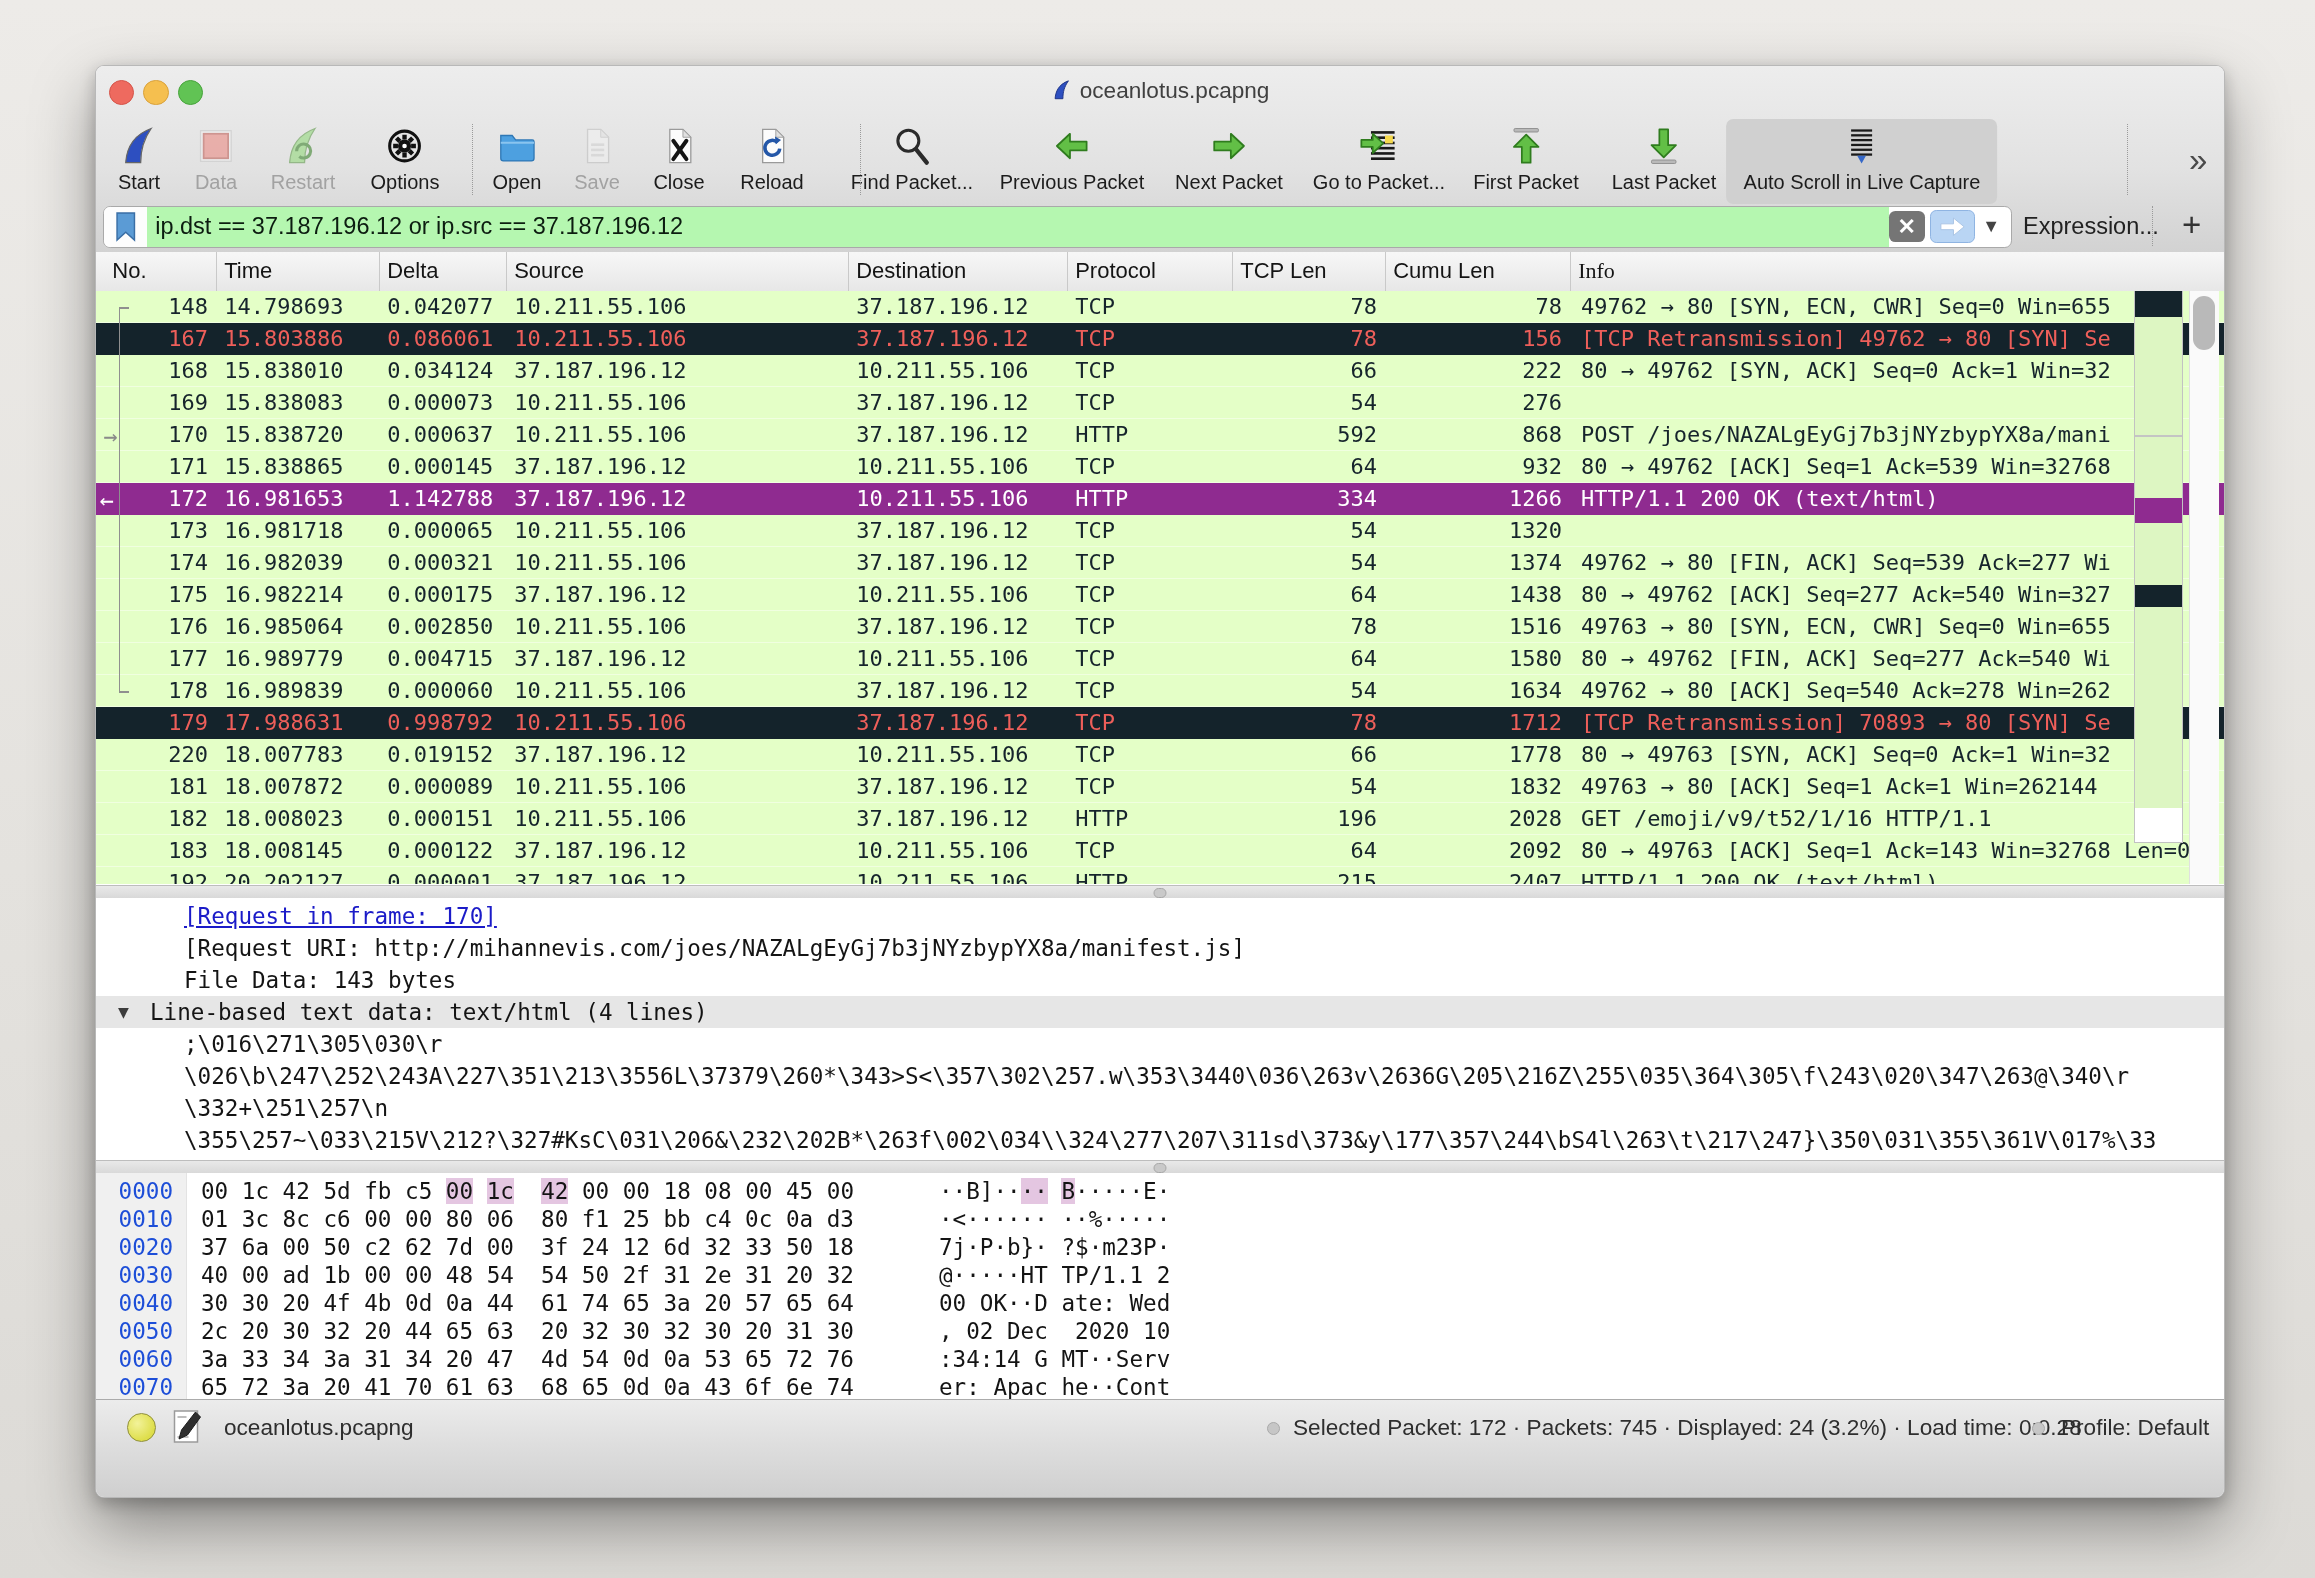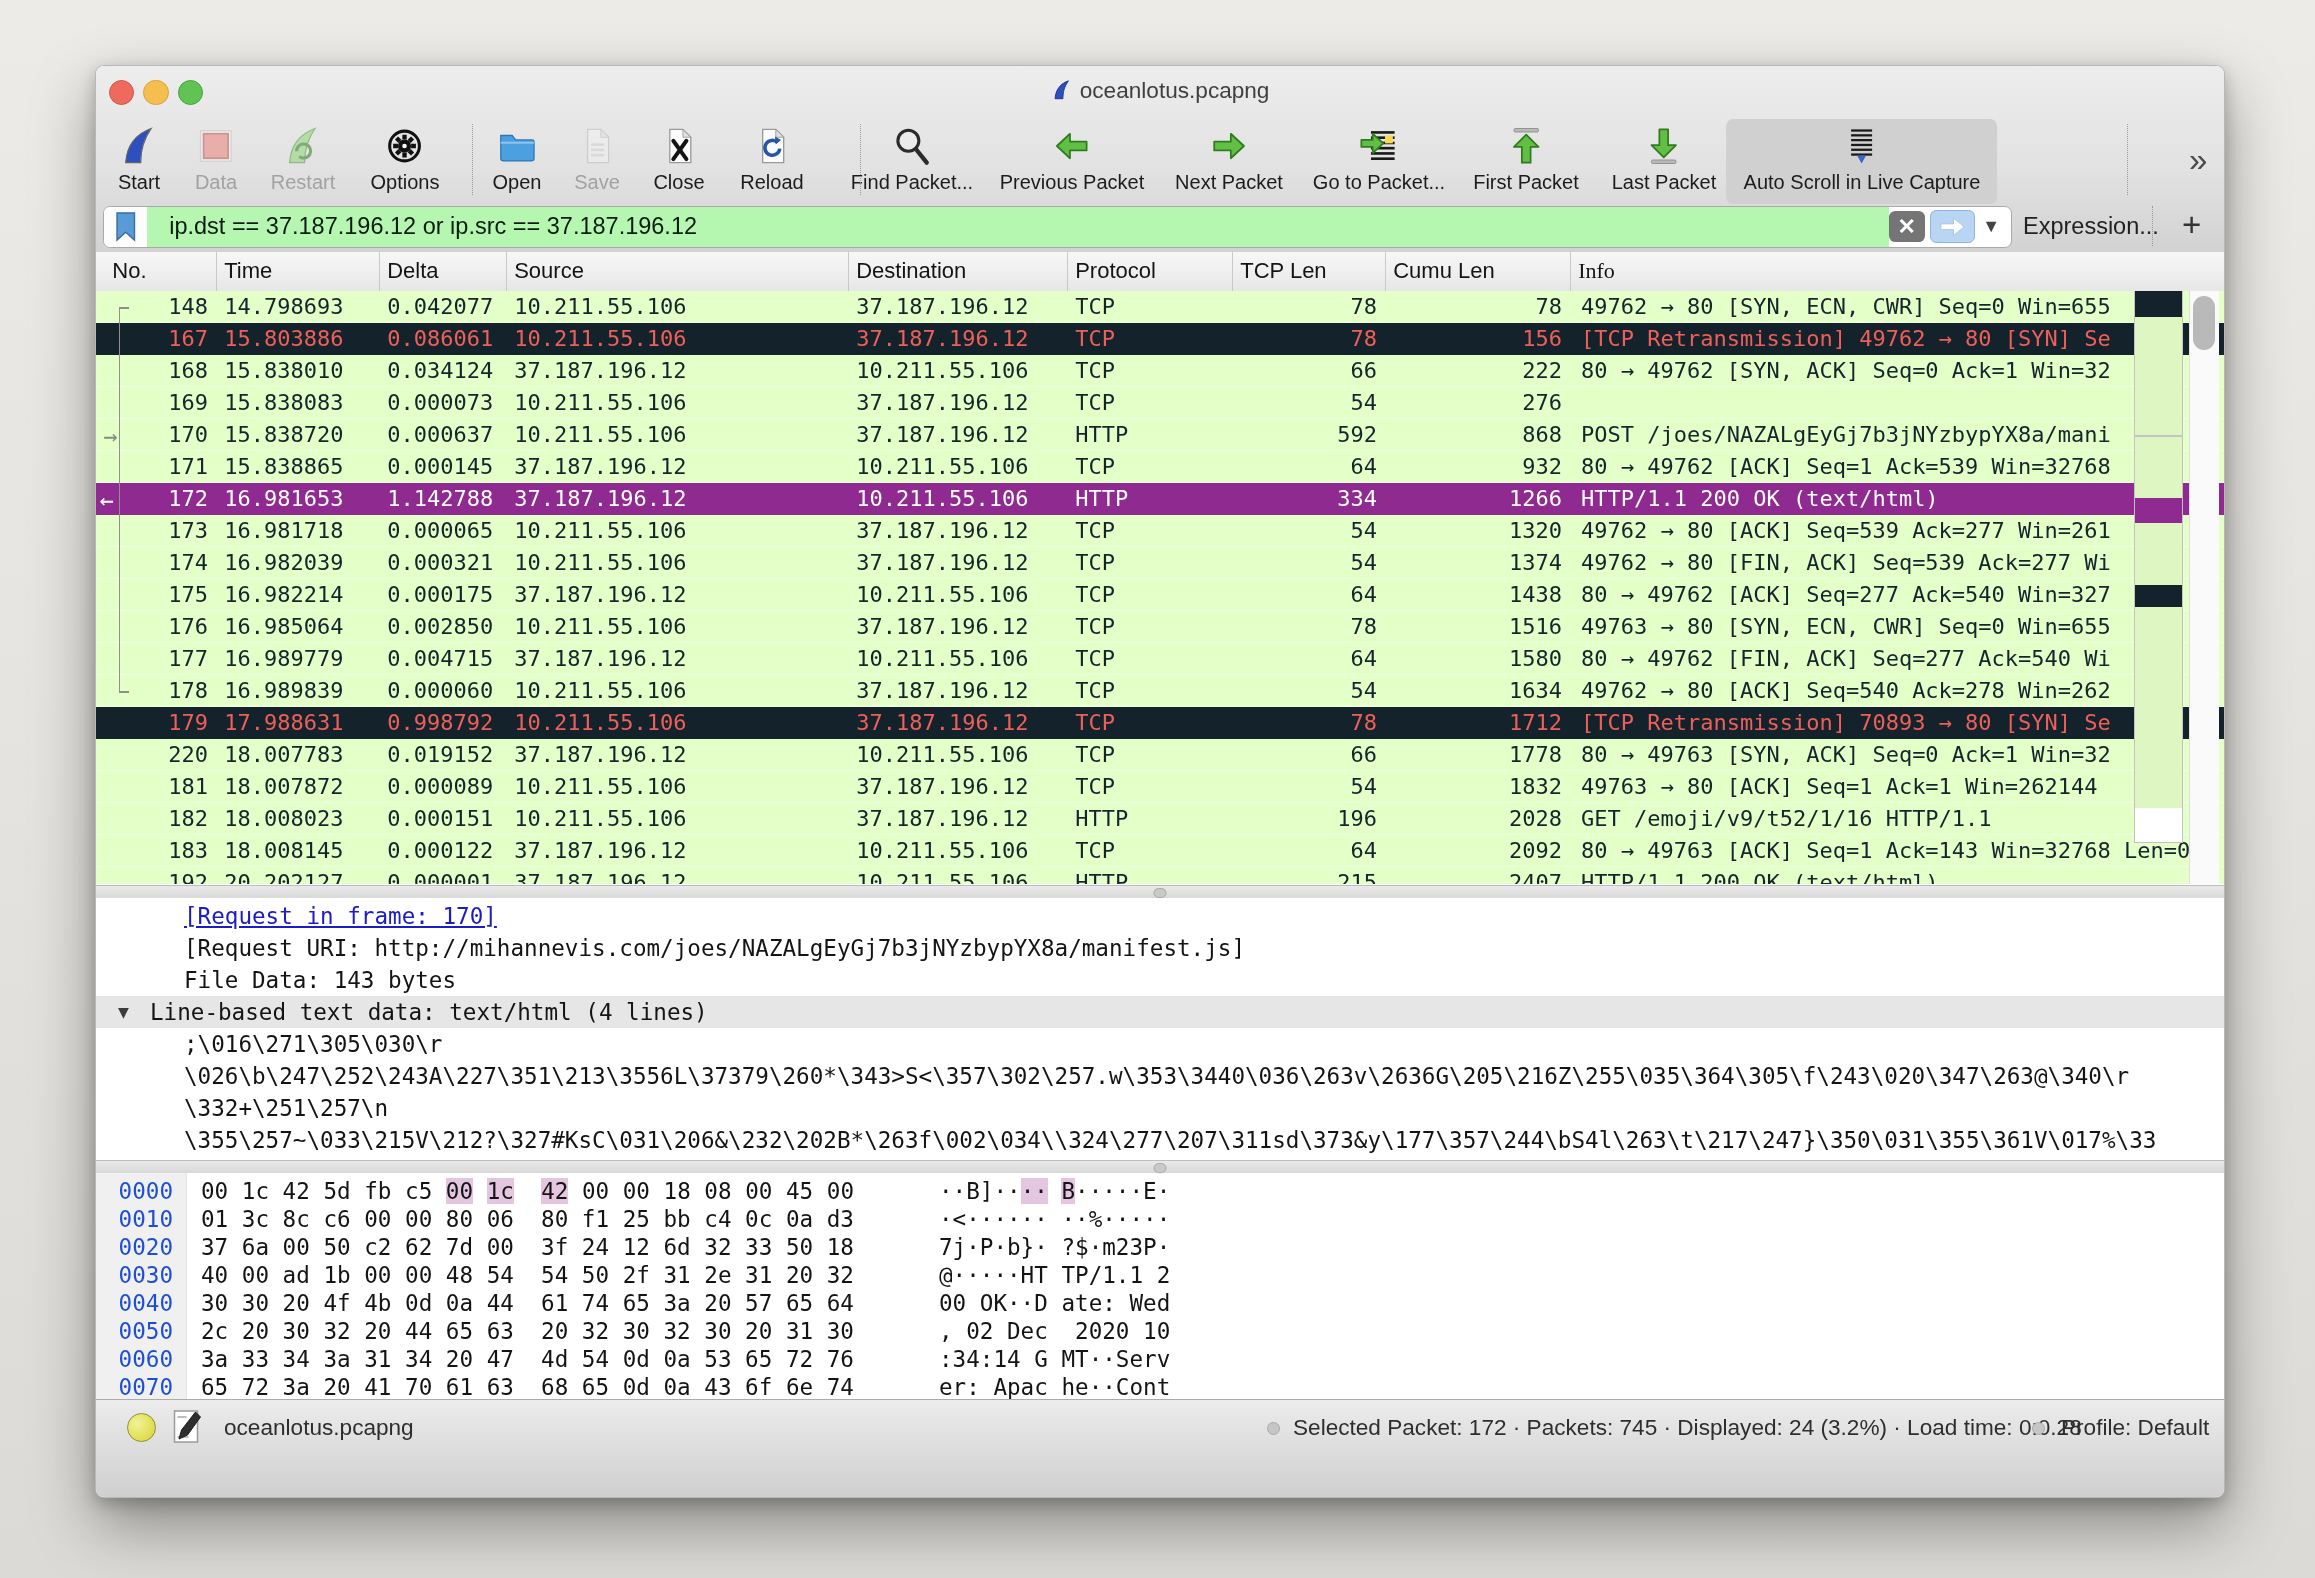--- a/index.html
+++ b/index.html
@@ -30,21 +30,21 @@
   .tb-item.active .bgplate{position:absolute;left:50%;transform:translateX(-50%);top:-3.6px;width:271px;height:85px;
     background:#d0d0d0;border-radius:7.2px;z-index:-1;}
   .tb-sep{position:absolute;top:7.2px;width:0;height:71px;border-left:1.8px dotted #9a9a9a;}
   .chevron{position:absolute;top:23.5px;font-size:33px;color:#4a4a4a;}
   
   .filterbar{position:absolute;top:136px;left:0;width:100%;height:51px;}
   .filter-field{position:absolute;left:7.2px;top:3.6px;width:1907px;height:40px;background:#ffffff;
     border:0.9px solid #a9a9a9;border-radius:7.2px;display:flex;align-items:center;overflow:hidden;}
   .fb-bookmark{width:43px;height:100%;display:flex;align-items:center;justify-content:center;background:#fdfdfd;}
   .filter-green{flex:1;height:100%;background:var(--filter-green);display:flex;align-items:center;
-    font-size:23.5px;color:#0c1c10;padding-left:22px;}
+    font-size:23.5px;color:#0c1c10;padding-left:8px;}
   .fb-clear{width:36px;height:31px;background:#757575;border-radius:6.3px;margin-right:5.4px;
     color:#fff;font-size:22px;line-height:31px;text-align:center;font-weight:bold;}
   .fb-apply{width:43px;height:31px;background:#b9d5f4;border:0.9px solid #8fb4e2;border-radius:6.3px;margin-right:7.2px;
     display:flex;align-items:center;justify-content:center;}
   .fb-caret{color:#444;font-size:18px;margin-right:11px;}
   .expr-label{position:absolute;left:1927px;top:11px;font-size:23.5px;color:#222;}
   .filter-sep{position:absolute;left:2056px;top:3.6px;height:40px;border-left:1.8px dotted #9a9a9a;}
   .plus-btn{position:absolute;left:2086px;top:3.6px;font-size:33px;color:#333;}
   
   .pkt-header{position:absolute;top:186px;left:0;width:100%;height:39px;
@@ -412,21 +412,20 @@
       </div>
       <div class="row green">
         <span class="c c-no">173</span>
         <span class="c c-time">16.981718</span>
         <span class="c c-delta">0.000065</span>
         <span class="c c-src">10.211.55.106</span>
         <span class="c c-dst">37.187.196.12</span>
         <span class="c c-proto">TCP</span>
         <span class="c c-len">54</span>
         <span class="c c-cumu">1320</span>
-        <span class="c c-info">49762 → 80 [ACK] Seq=539 Ack=277 Win=261</span>
       </div>
       <div class="row green">
         <span class="c c-no">174</span>
         <span class="c c-time">16.982039</span>
         <span class="c c-delta">0.000321</span>
         <span class="c c-src">10.211.55.106</span>
         <span class="c c-dst">37.187.196.12</span>
         <span class="c c-proto">TCP</span>
         <span class="c c-len">54</span>
         <span class="c c-cumu">1374</span>

